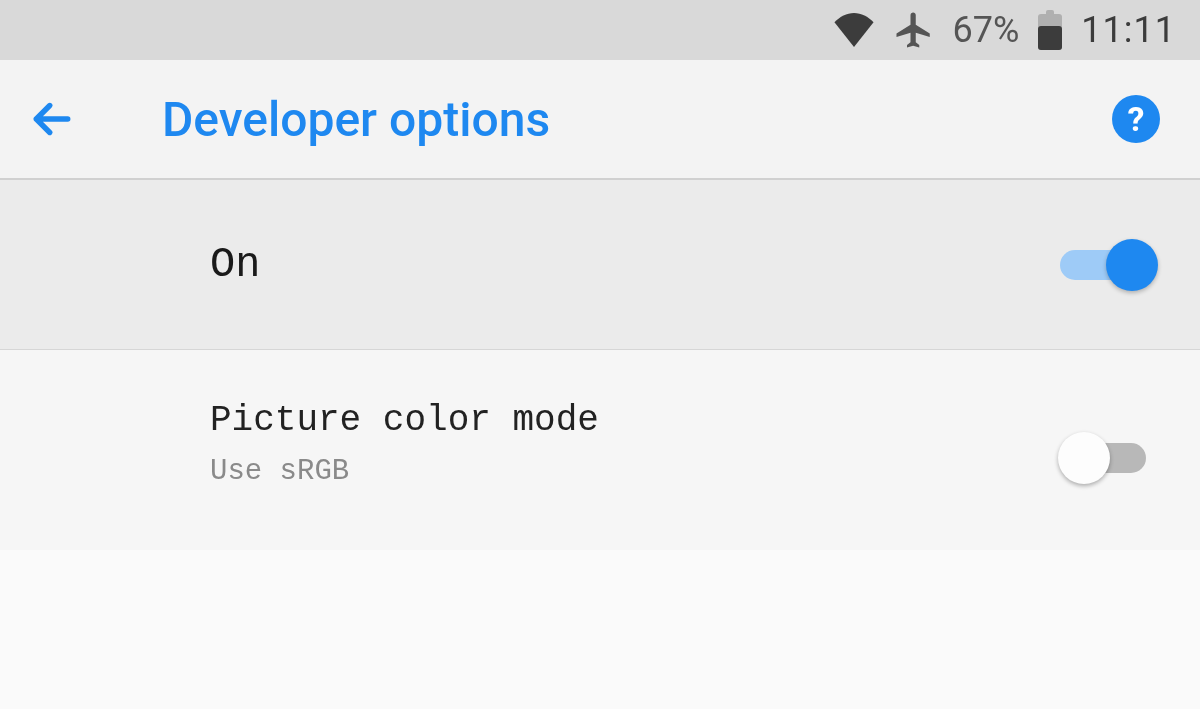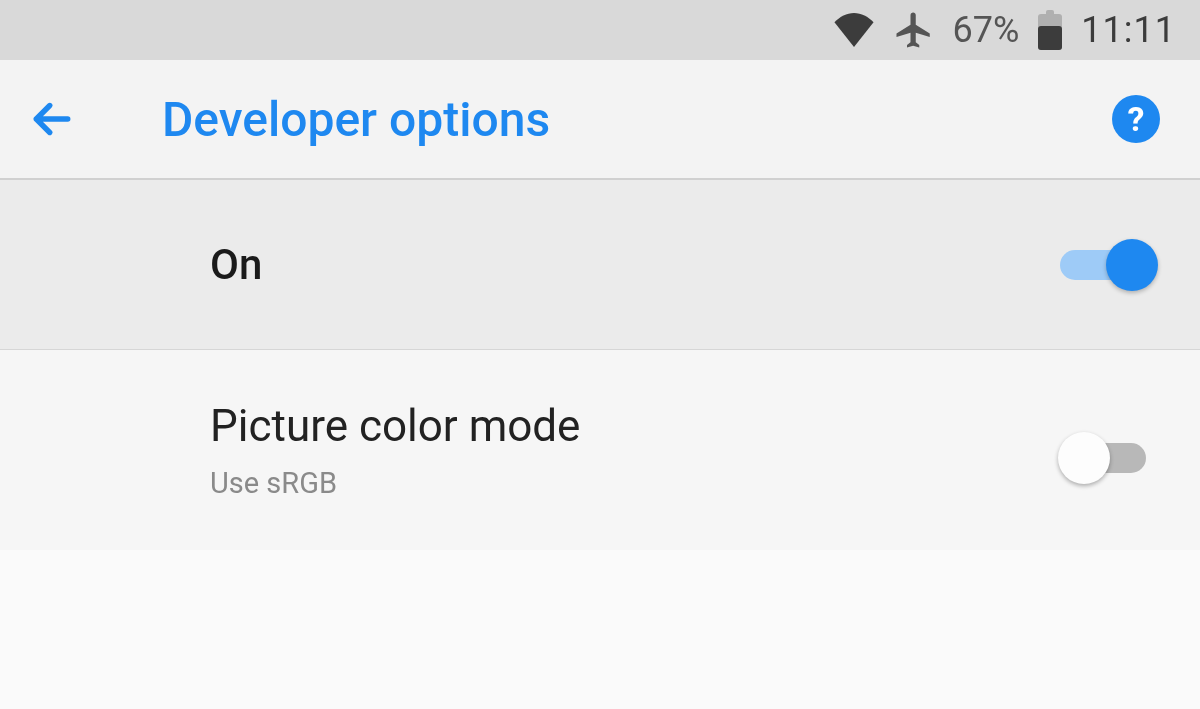--- a/index.html
+++ b/index.html
@@ -45,35 +45,36 @@
     font-size: 34px; font-weight: 700;
     cursor:pointer;
   }
 
   
   .row {
     display: flex;
     align-items: center;
     padding: 0 44px 0 210px;
     position: relative;
+    font-family: Liberation Mono, monospace;
   }
   .row-on {
     height: 170px;
     background: #ebebeb;
     border-bottom: 1px solid #d6d6d6;
   }
   .row-on .label { font-size: 42px; font-weight: 500; color: #1a1a1a; }
 
   .row-setting {
     height: 200px;
     background: #f6f6f6;
     padding-top: 50px;
     align-items: flex-start;
   }
-  .setting-text .primary   { font-size: 44px; color: #222; }
+  .setting-text .primary   { font-size: 36px; color: #222; }
   .setting-text .secondary { font-size: 29px; color: #8a8a8a; margin-top: 14px; }
 
   
   .switch {
     position: absolute;
     right: 44px;
     top: 50%;
     transform: translateY(-50%);
     width: 96px; height: 56px;
     cursor: pointer;

